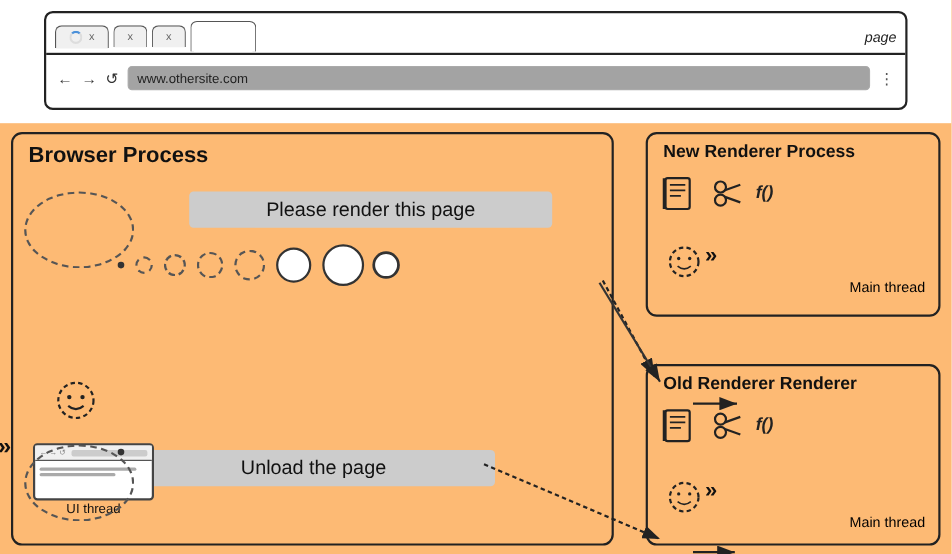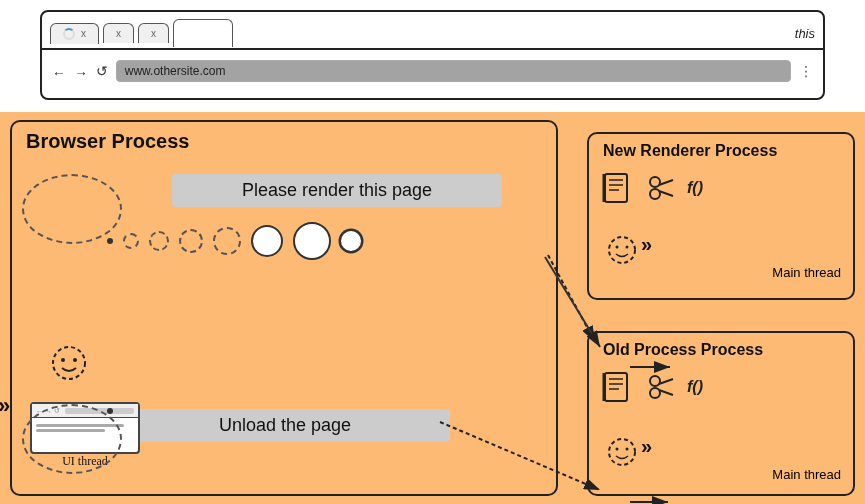--- a/index.html
+++ b/index.html
@@ -133,21 +133,20 @@
 
     
     .new-renderer-box {
       position: absolute;
       top: 8px;
       right: 10px;
       width: 268px;
       height: 168px;
       border: 2.5px solid #222;
       border-radius: 10px;
-      margin-top: 12px;
     }
 
     
     .old-renderer-box {
       position: absolute;
       bottom: 8px;
       right: 10px;
       width: 268px;
       height: 165px;
       border: 2.5px solid #222;
@@ -241,21 +240,21 @@
     </div>
     <div class="browser-tab">
       <span class="tab-close">x</span>
     </div>
     <div class="browser-tab">
       <span class="tab-close">x</span>
     </div>
 
     <div style="width:60px; height:28px; background:#fff; border:1.5px solid #555; border-radius:6px 6px 0 0; border-bottom:none; margin-right:4px;"></div>
     <div class="tab-spacer"></div>
-    <span class="tab-label-right">this</span>
+    <span class="tab-label-right">page</span>
   </div>
   <div class="browser-nav">
     <span class="nav-btn">←</span>
     <span class="nav-btn">→</span>
     <span class="nav-btn">↺</span>
     <div class="nav-url">
       <span>www.othersite.com</span>
     </div>
     <span class="nav-more">⋮</span>
   </div>
@@ -286,21 +285,21 @@
       <div class="mini-browser">
         <div class="mini-browser-bar">
           <span style="color:#888">← → ↺</span>
           <div style="flex:1; height:6px; background:#ccc; border-radius:2px; margin-left:2px;"></div>
         </div>
         <div class="mini-browser-content">
           <div class="mini-line" style="width:90%;"></div>
           <div class="mini-line" style="width:70%;"></div>
         </div>
       </div>
-      <div class="ui-thread-label" style="margin-top:0;font-family:Liberation Serif, serif;">UI thread</div>
+      <div class="ui-thread-label" style="margin-top:0;">UI thread</div>
     </div>
 
     <div style="position:absolute; bottom:75px; left:-14px;">
       <span class="chevrons">»</span>
     </div>
 
     <div style="position:absolute; top:52px; left:10px; width:100px; height:70px; border:2.5px dashed #555; border-radius:50%;"></div>
 
     <div style="position:absolute; bottom:20px; left:10px; width:100px; height:70px; border:2.5px dashed #555; border-radius:50%;"></div>
 
@@ -353,21 +352,21 @@
 
     <div style="position:absolute; bottom:42px; left:52px; display:flex; align-items:center; gap:2px;">
       <span style="font-size:20px; font-weight:bold; color:#111;">»</span>
     </div>
 
     <div style="position:absolute; bottom:18px; right:12px; font-size:13px;">Main thread</div>
 
   </div>
 
   <div class="old-renderer-box">
-    <div class="box-title" style="font-size:16px;">Old Process Process</div>
+    <div class="box-title" style="font-size:16px;">Old Renderer Renderer</div>
 
     <div style="position:absolute; top:36px; left:10px; display:flex; align-items:center; gap:10px;">
       <svg width="36" height="36" viewBox="0 0 36 36">
         <rect x="6" y="4" width="22" height="28" rx="2" fill="none" stroke="#222" stroke-width="2"></rect>
         <line x1="10" y1="10" x2="24" y2="10" stroke="#222" stroke-width="1.5"></line>
         <line x1="10" y1="15" x2="24" y2="15" stroke="#222" stroke-width="1.5"></line>
         <line x1="10" y1="20" x2="20" y2="20" stroke="#222" stroke-width="1.5"></line>
         <line x1="5" y1="4" x2="5" y2="32" stroke="#222" stroke-width="3"></line>
       </svg>
       <svg width="32" height="32" viewBox="0 0 32 32">

